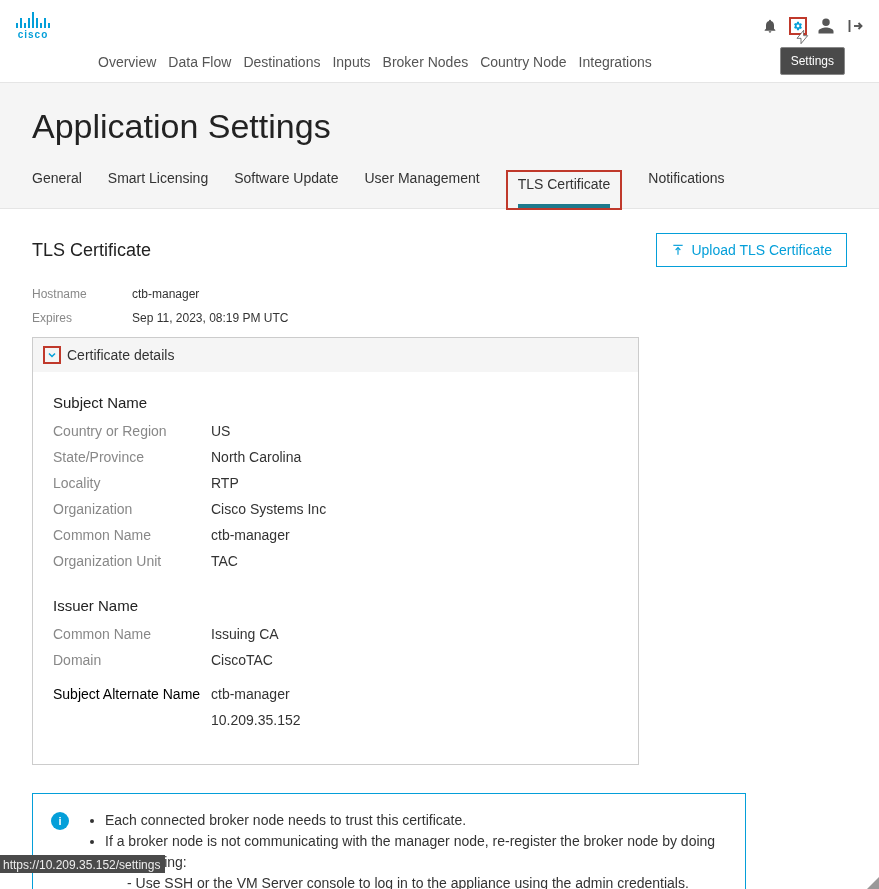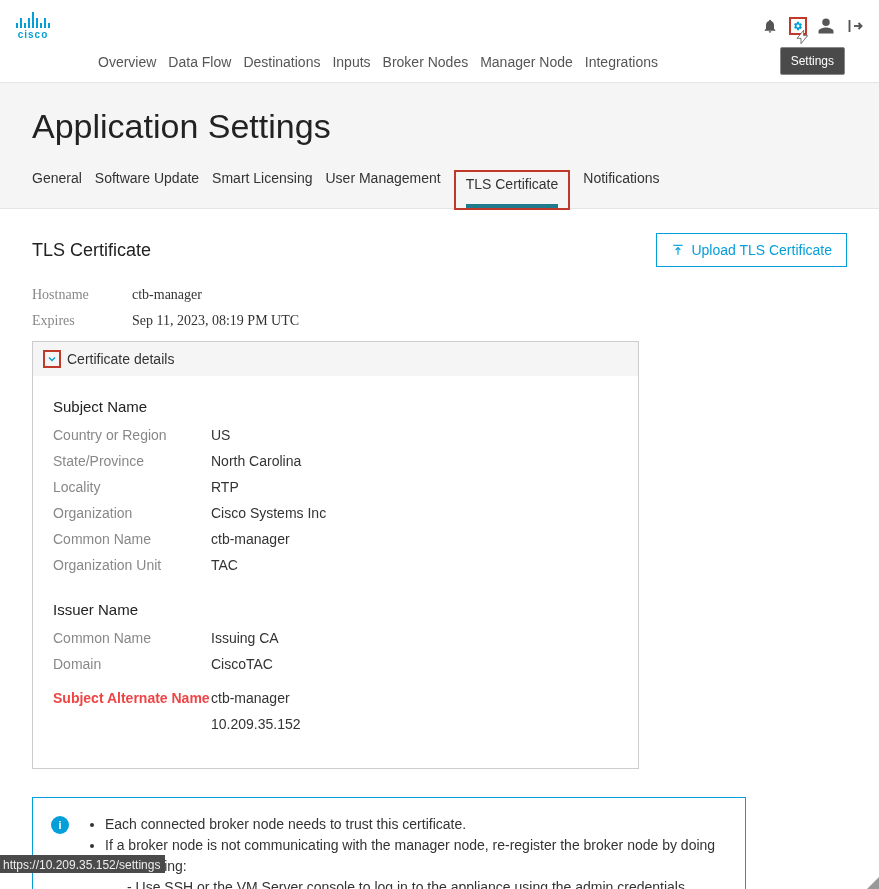--- a/index.html
+++ b/index.html
@@ -14,46 +14,46 @@
   .header-icons { margin-left: auto; display: flex; align-items: flex-start; gap: 10px; position: relative; }
   .header-icons .icon { width: 18px; height: 18px; display: flex; align-items: center; justify-content: center; color: #555; cursor: pointer; }
   .gear-highlight { border: 2px solid #c0392b; padding: 2px; color: #049fd9 !important; position: relative; }
   .tooltip { position: absolute; top: 30px; right: 18px; background: #4a4a4a; color: #fff; font-size: 12px; padding: 6px 10px; border-radius: 2px; white-space: nowrap; border: 1px solid #888; }
   
   .main-nav { display: flex; gap: 12px; padding: 10px 0 12px 98px; font-size: 14px; color: #555; }
   .main-nav .nav-item { cursor: pointer; }
   
   .settings-header-band { background: #f5f5f5; padding: 24px 32px 0 32px; border-top: 1px solid #e5e5e5; border-bottom: 1px solid #e5e5e5; }
   .page-title { font-size: 34px; font-weight: 400; color: #222; margin-bottom: 24px; }
-  .sub-tabs { display: flex; gap: 13px; font-size: 14px; color: #333; }
+  .sub-tabs { display: flex; gap: 26px; font-size: 14px; color: #333; }
   .sub-tabs .tab { padding-bottom: 12px; cursor: pointer; }
   .sub-tabs .tab.active { border-bottom: 4px solid #1e7a8c; }
   .tab-highlight-box { border: 2px solid #c0392b; padding: 4px 10px 0 10px; margin-bottom: -2px; }
   
   .content { padding: 24px 32px; }
   .section-head { display: flex; align-items: center; justify-content: space-between; margin-bottom: 20px; }
   .section-title { font-size: 18px; font-weight: 500; color: #222; }
   .upload-btn { background: #fff; border: 1px solid #049fd9; color: #049fd9; padding: 8px 14px; font-size: 14px; display: flex; align-items: center; gap: 6px; cursor: pointer; }
   
-  .info-row { display: flex; font-size: 14px; margin-bottom: 10px; font-family: Liberation Serif, serif; }
+  .info-row { display: flex; font-size: 12px; margin-bottom: 10px; }
   .info-row .label { width: 100px; color: #888; }
   .info-row .value { color: #333; }
   
   .cert-details { border: 1px solid #ccc; margin-top: 12px; width: 607px; }
   .cert-details-head { background: #f5f5f5; padding: 8px 10px; display: flex; align-items: center; gap: 6px; font-size: 14px; }
   .chevron-box { border: 2px solid #c0392b; width: 18px; height: 18px; display: flex; align-items: center; justify-content: center; }
   .chevron-box svg { color: #049fd9; }
   
   .cert-body { padding: 16px 20px; }
   .cert-group-title { font-size: 15px; font-weight: 500; color: #222; margin-bottom: 12px; margin-top: 6px; }
   .cert-row { display: flex; font-size: 14px; margin-bottom: 10px; }
   .cert-row .clabel { width: 158px; color: #888; }
   .cert-row .cvalue { color: #333; }
   .san-row { display: flex; font-size: 14px; margin-bottom: 10px; align-items: flex-start; }
-  .san-row .clabel-dark { width: 158px; color: #ef4444; font-weight: 700; }
+  .san-row .clabel-dark { width: 158px; color: #000000; font-weight: 400; }
   .san-values div { margin-bottom: 10px; }
   
   .info-panel { border: 1px solid #049fd9; display: flex; padding: 16px 18px; margin-top: 28px; width: 714px; }
   .info-icon { width: 18px; height: 18px; border-radius: 50%; background: #049fd9; color: #fff; display: flex; align-items: center; justify-content: center; font-size: 11px; font-weight: bold; flex-shrink: 0; margin-right: 18px; margin-top: 2px; }
   .info-panel ul { list-style: disc; padding-left: 18px; line-height: 1.5; }
   .info-panel ul ul { list-style: none; padding-left: 22px; }
   .info-panel ul ul li::before { content: "-  "; }
   .code { font-family: monospace; color: #c0392b; background: #fdf2f2; padding: 1px 4px; font-size: 13px; }
   
   .status-bar { position: fixed; bottom: 16px; left: 0; background: #4a4a4a; color: #eee; font-size: 12px; padding: 3px 5px 1px 3px; }
@@ -108,30 +108,30 @@
     <div class="tooltip">Settings</div>
   </div>
 </div>
 
 <div class="main-nav">
   <div class="nav-item">Overview</div>
   <div class="nav-item">Data Flow</div>
   <div class="nav-item">Destinations</div>
   <div class="nav-item">Inputs</div>
   <div class="nav-item">Broker Nodes</div>
-  <div class="nav-item">Manager Node</div>
+  <div class="nav-item">Country Node</div>
   <div class="nav-item">Integrations</div>
 </div>
 
 <div class="settings-header-band">
   <h1 class="page-title">Application Settings</h1>
   <div class="sub-tabs">
     <div class="tab">General</div>
+    <div class="tab">Smart Licensing</div>
     <div class="tab">Software Update</div>
-    <div class="tab">Smart Licensing</div>
     <div class="tab">User Management</div>
     <div class="tab-highlight-box">
       <div class="tab active">TLS Certificate</div>
     </div>
     <div class="tab">Notifications</div>
   </div>
 </div>
 
 <div class="content">
   <div class="section-head">

